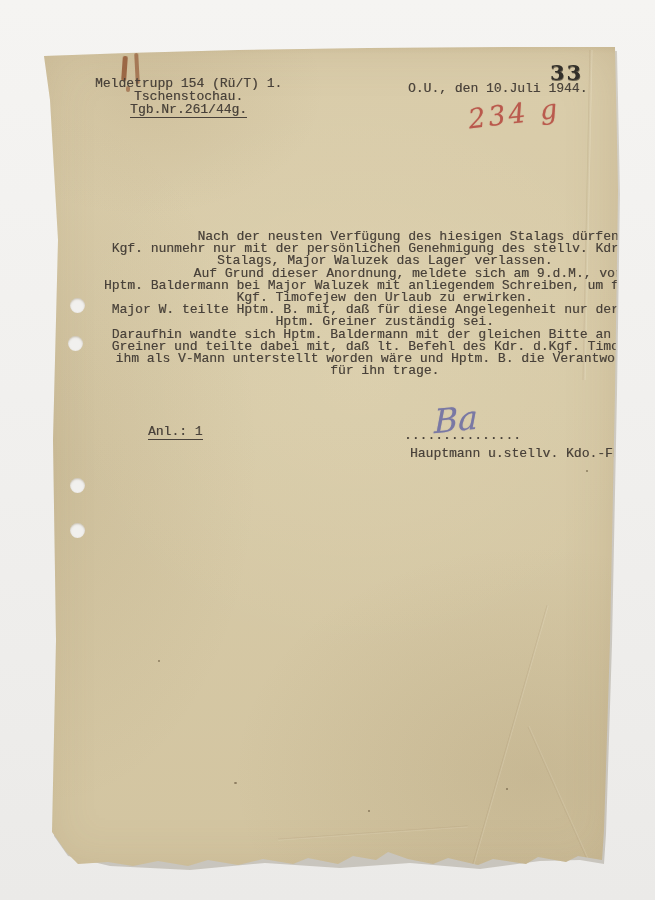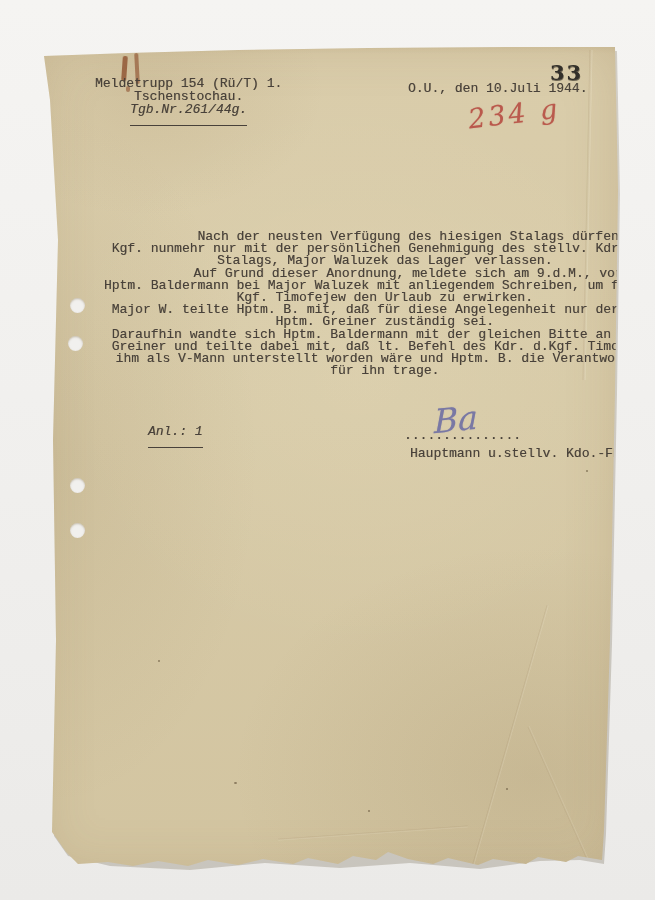--- a/index.html
+++ b/index.html
@@ -35,21 +35,21 @@
       580px 150px,577px 350px,572px 600px,566px 790px,564px 820px,
       540px 816px,500px 817px,440px 825px,370px 819px,300px 824px,
       225px 819px,150px 826px,70px 822px,28px 812px,14px 792px,
       18px 600px,15px 400px,20px 200px,12px 60px);}
   .txt{
     position:absolute;color:#48413a;font-size:13px;line-height:12.2px;
     white-space:pre;letter-spacing:0;
     text-shadow:0.4px 0.4px 0.6px rgba(72,62,46,0.45);
     text-align:center;
   }
-  .u{border-bottom:1px solid #48413a;padding-bottom:8px;font-style:italic;}
+  .u{border-bottom:1px solid #48413a;padding-bottom:0px;}
   .sender{line-height:12.8px;}
   .addr{line-height:18px;}
   .pagenum{
     position:absolute;left:512px;top:20px;color:#33302a;
     font-family:"DejaVu Serif","Liberation Serif",serif;
     font-size:21px;font-weight:bold;letter-spacing:2px;
     text-shadow:0.5px 0.5px 0.5px rgba(40,35,28,0.6);
   }
   .redmark{
     position:absolute;left:430px;top:58px;color:#b64a40;opacity:0.88;

